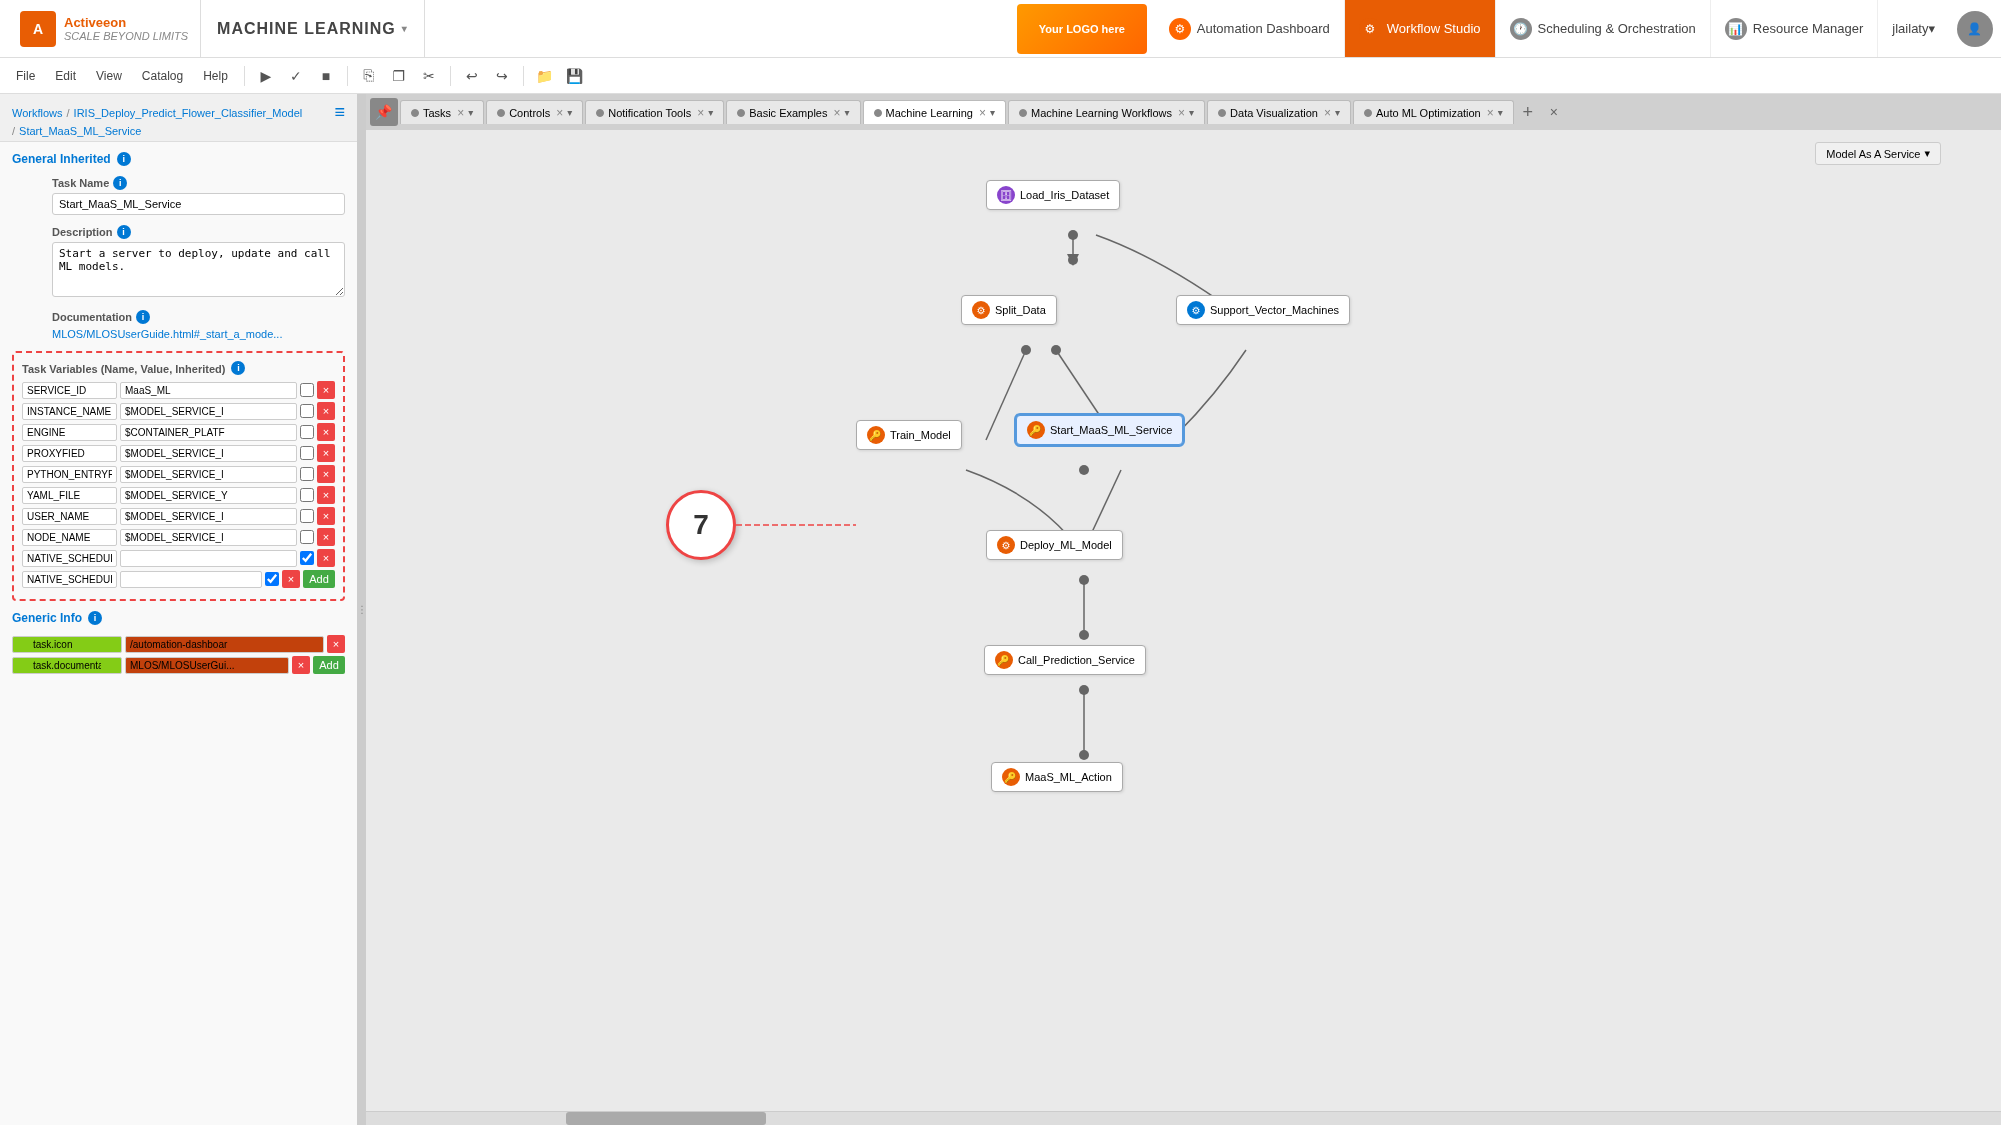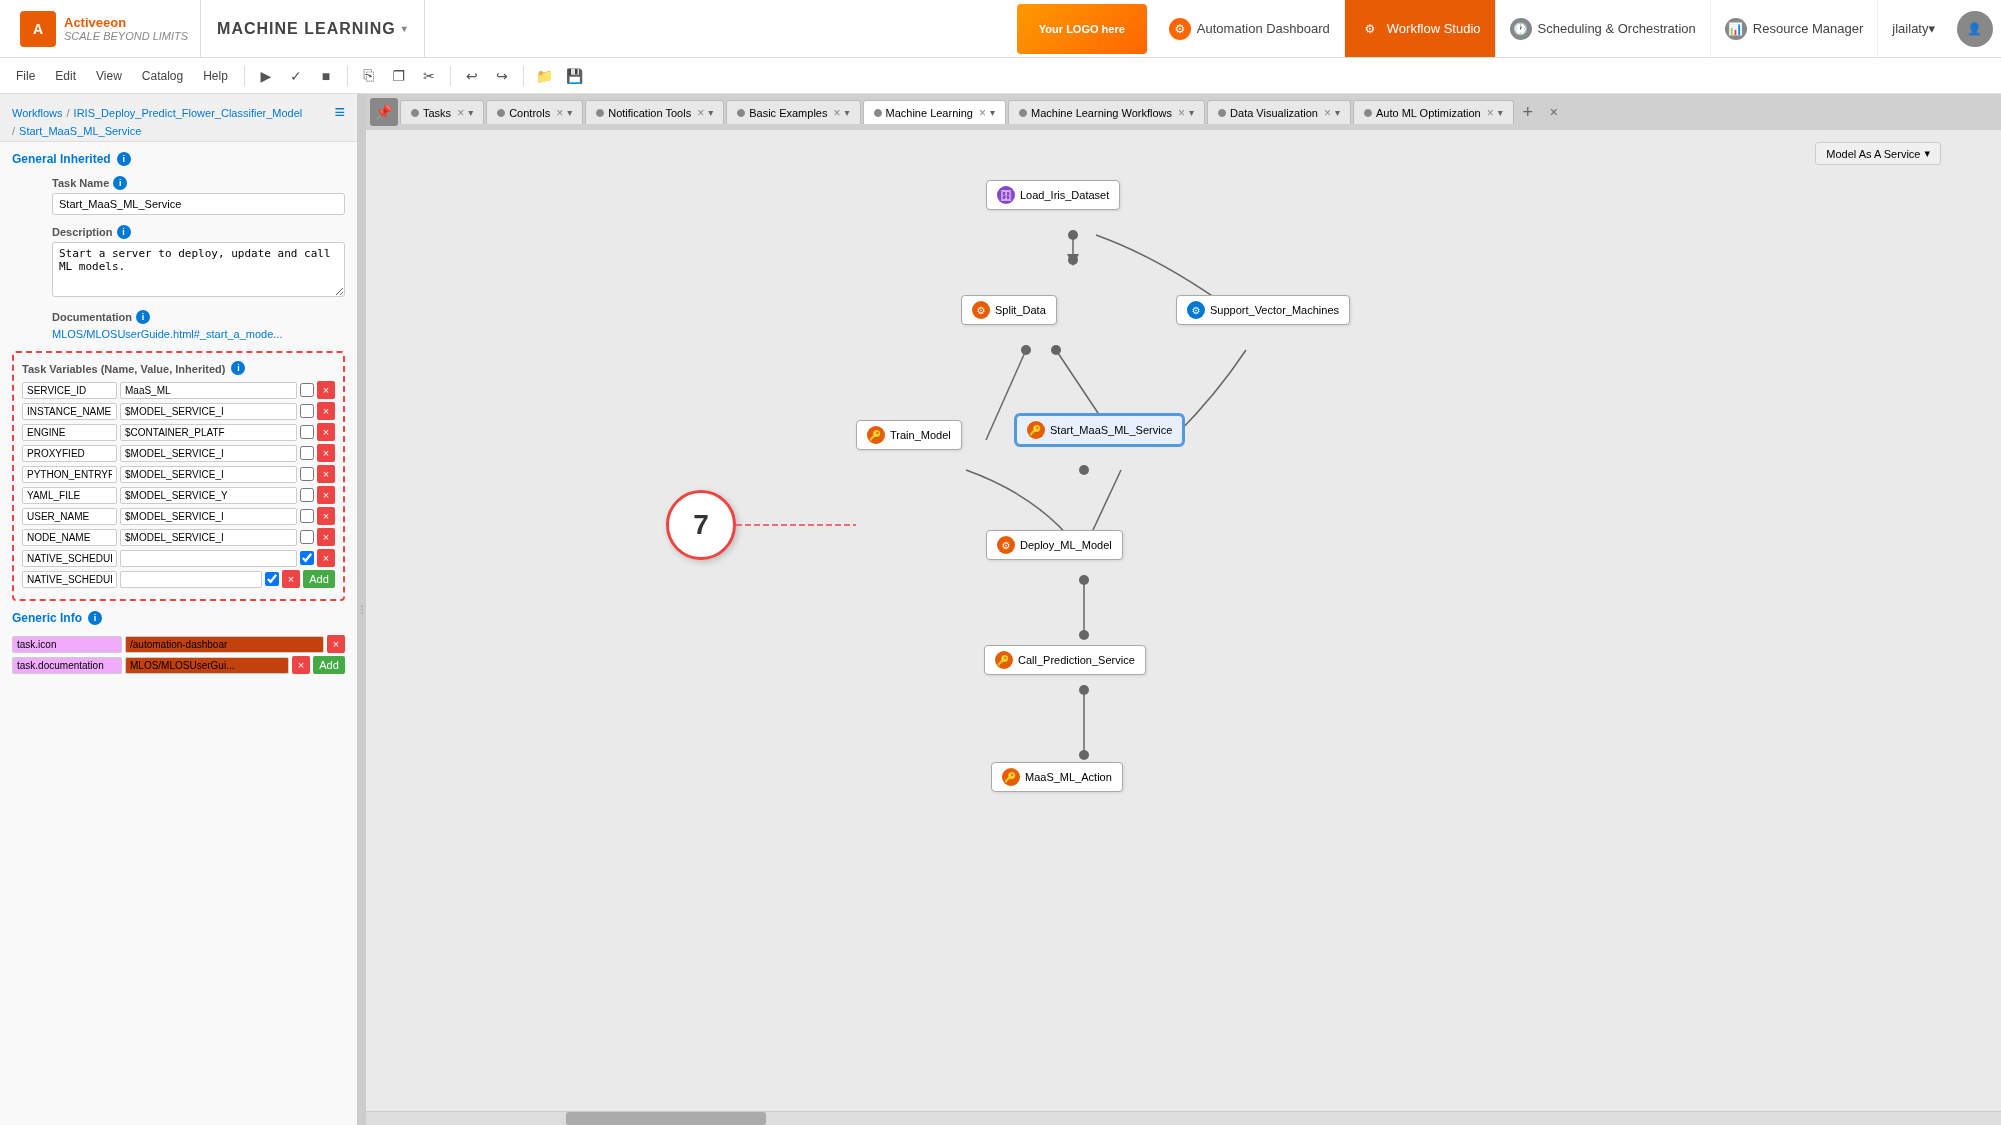--- a/index.html
+++ b/index.html
@@ -331,25 +331,25 @@
       margin-top: 6px;
     }
     .generic-row {
       display: flex;
       align-items: center;
       gap: 3px;
       margin-bottom: 3px;
     }
     .generic-name-input {
       width: 110px;
-      padding: 2px 4px;
+      padding: 2px 20px;
       border: 1px solid #ccc;
       border-radius: 2px;
       font-size: 10px;
-      background: #f0abfc;
+      background: #84cc16;
     }
     .generic-value-input {
       flex: 1;
       padding: 2px 4px;
       border: 1px solid #ccc;
       border-radius: 2px;
       font-size: 10px;
       background: #c2410c;
     }
 

